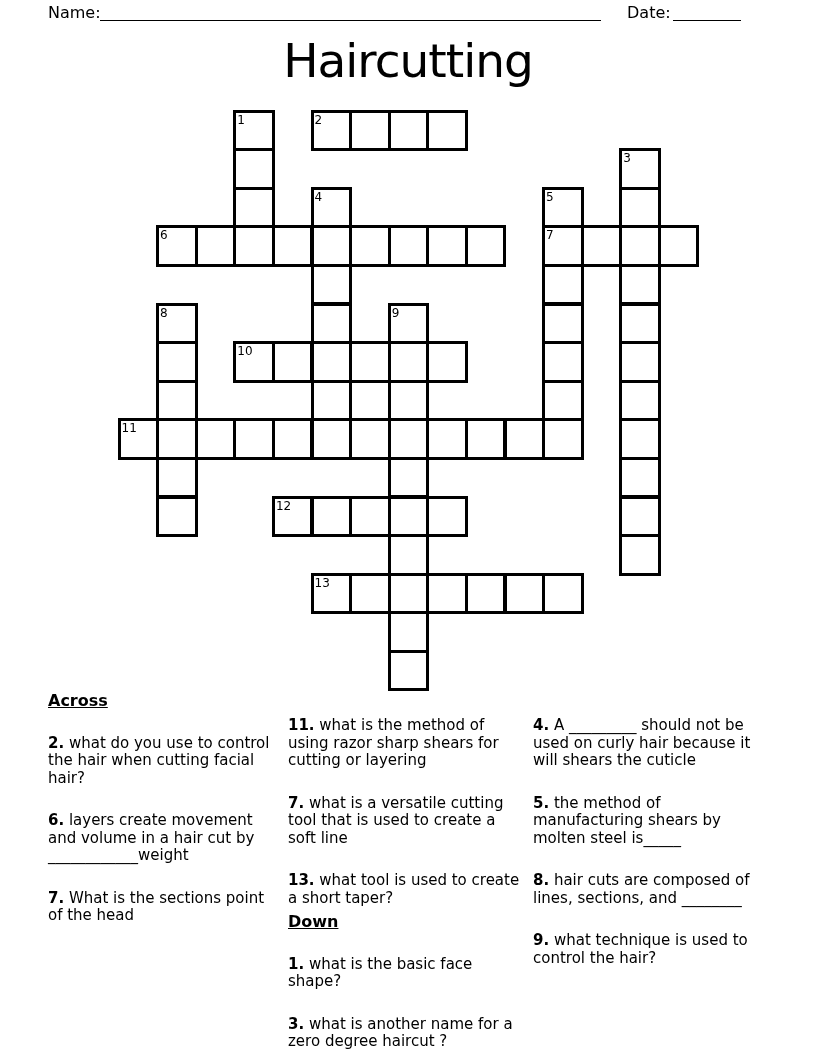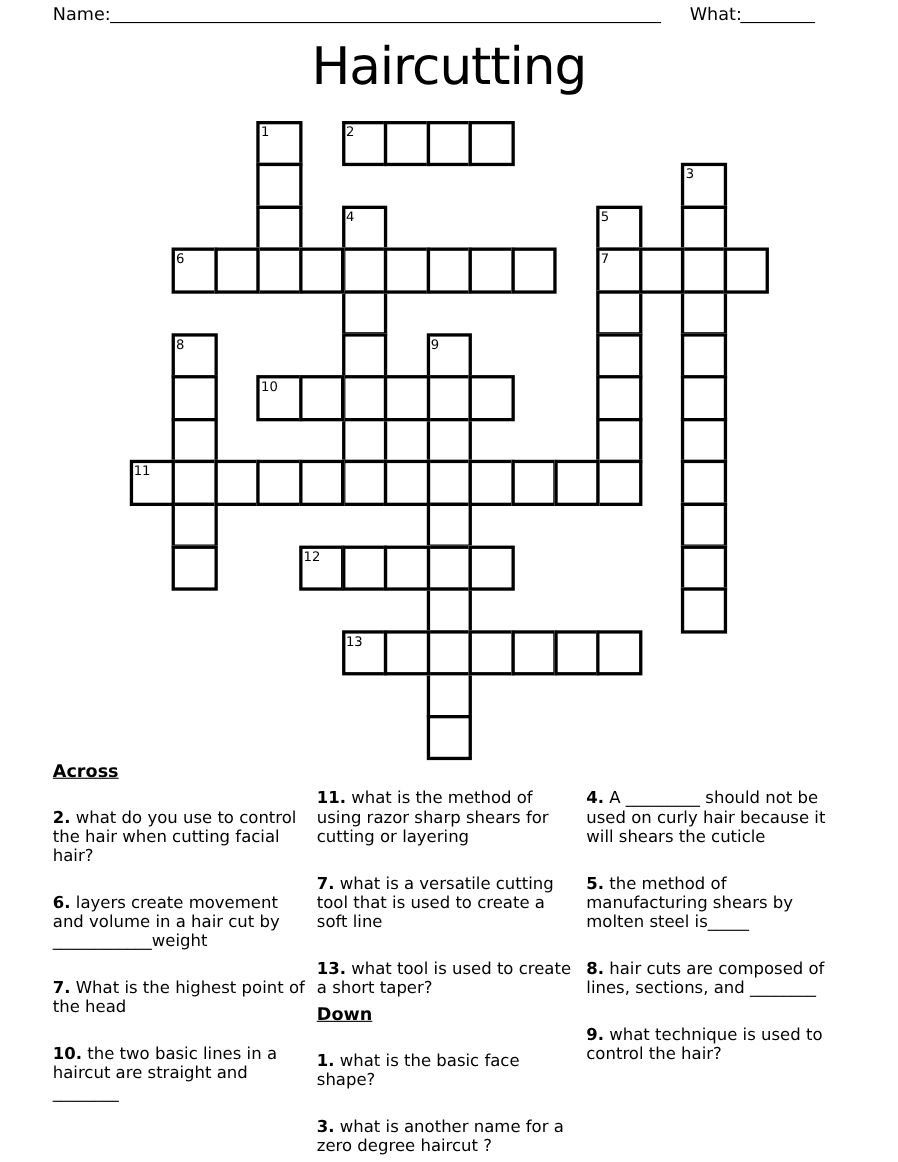--- a/index.html
+++ b/index.html
@@ -32,21 +32,21 @@
   .clue-col:nth-child(3){left:533px;width:232px;}
   .clue-header{font-weight:bold;text-decoration:underline;font-size:16px;margin-bottom:5px;}
   .clue{margin-bottom:6px;margin-top:25px;}
   .clue-num{font-weight:bold;}
 </style>
 </head>
 <body>
 
 <div class="hdr-label" id="name-label">Name:</div>
 <div class="fill-line" id="name-line"></div>
-<div class="hdr-label" id="date-label">What:</div>
+<div class="hdr-label" id="date-label">Date:</div>
 <div class="fill-line" id="date-line"></div>
 
 <div class="title">Haircutting</div>
 
 <div id="grid">
     <div class="cell" style="left: 233.3px; top: 109.5px; width: 41.6px; height: 41.6px; border-color: rgb(0, 0, 0); background: rgb(255, 255, 255);">
       <span class="cell-num">1</span>
     </div>
     <div class="cell" style="left: 233.3px; top: 148.1px; width: 41.6px; height: 41.6px; border-color: rgb(0, 0, 0); background: rgb(255, 255, 255);"></div>
     <div class="cell" style="left: 233.3px; top: 186.7px; width: 41.6px; height: 41.6px; border-color: rgb(0, 0, 0); background: rgb(255, 255, 255);"></div>
@@ -151,22 +151,21 @@
     <div class="cell" style="left: 464.9px; top: 572.7px; width: 41.6px; height: 41.6px; border-color: rgb(0, 0, 0); background: rgb(255, 255, 255);"></div>
     <div class="cell" style="left: 503.5px; top: 572.7px; width: 41.6px; height: 41.6px; border-color: rgb(0, 0, 0); background: rgb(255, 255, 255);"></div>
     <div class="cell" style="left: 542.1px; top: 572.7px; width: 41.6px; height: 41.6px; border-color: rgb(0, 0, 0); background: rgb(255, 255, 255);"></div>
   </div>
 
 <div id="clues">
     <div class="clue-col">
       <div class="clue-header">Across</div>
       <div class="clue"><span class="clue-num">2.</span><span> what do you use to control the hair when cutting facial hair?</span></div>
       <div class="clue"><span class="clue-num">6.</span><span> layers create movement and volume in a hair cut by ____________weight</span></div>
-      <div class="clue"><span class="clue-num">7.</span><span> What is the highest point of the head</span></div>
-      <div class="clue"><span class="clue-num">10.</span><span> the two basic lines in a haircut are straight and ________</span></div>
+      <div class="clue"><span class="clue-num">7.</span><span> What is the sections point of the head</span></div>
     </div>
     <div class="clue-col">
       <div class="clue"><span class="clue-num">11.</span><span> what is the method of using razor sharp shears for cutting or layering</span></div>
       <div class="clue"><span class="clue-num">7.</span><span> what is a versatile cutting tool that is used to create a soft line</span></div>
       <div class="clue"><span class="clue-num">13.</span><span> what tool is used to create a short taper?</span></div>
       <div class="clue-header">Down</div>
       <div class="clue"><span class="clue-num">1.</span><span> what is the basic face shape?</span></div>
       <div class="clue"><span class="clue-num">3.</span><span> what is another name for a zero degree haircut ?</span></div>
     </div>
     <div class="clue-col">

